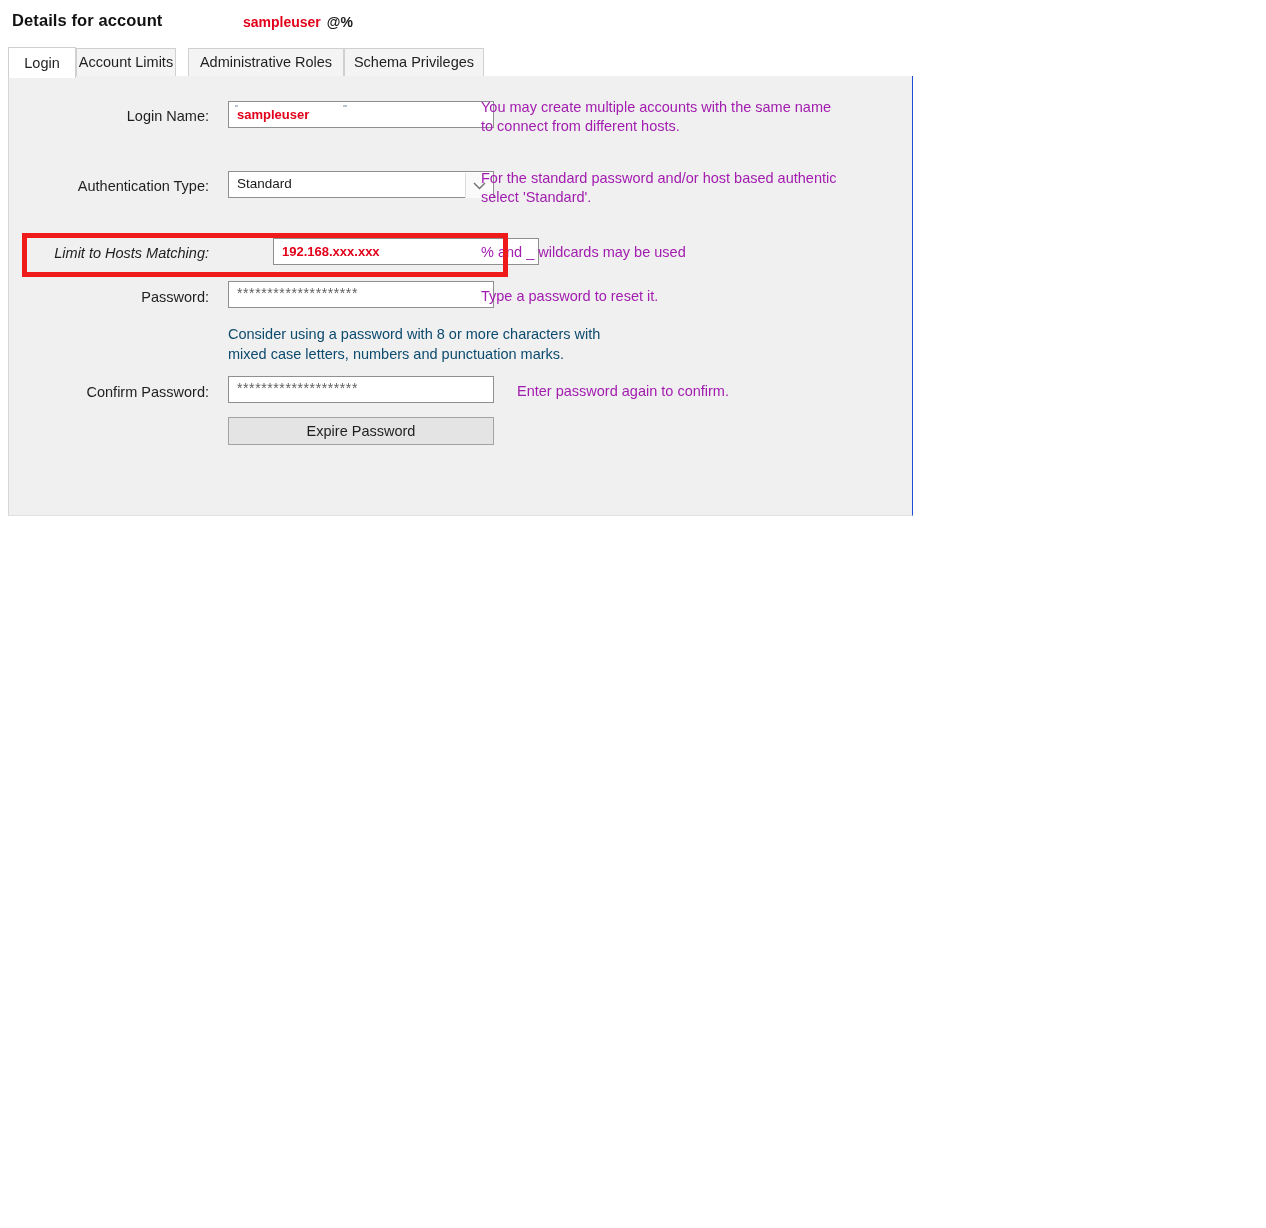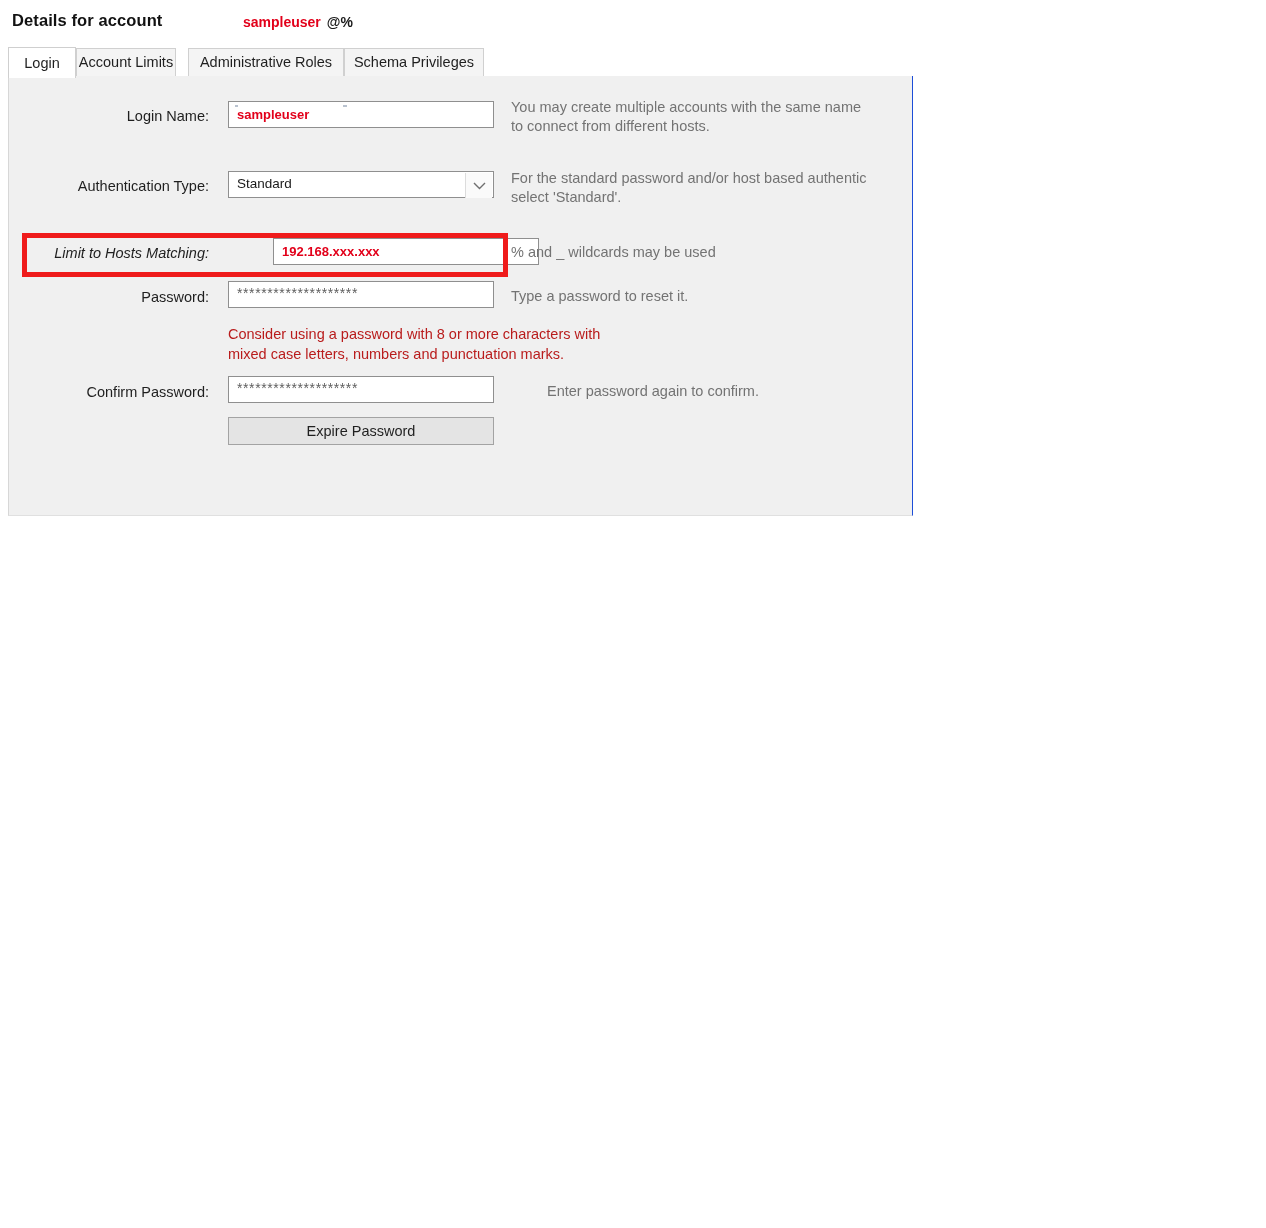--- a/index.html
+++ b/index.html
@@ -142,31 +142,31 @@
     width: 27px;
     height: 25px;
     background: #fafafa;
     border-left: 1px solid #dcdcdc;
     box-sizing: border-box;
   }
   .combo-arrow svg { position: absolute; left: 7px; top: 9px; }
 
   .hint {
     position: absolute;
-    left: 502px;
-    font-size: 14.5px;
-    color: #737373;
+    left: 472px;
+    font-size: 14.5px;
+    color: #a21caf;
     line-height: 19px;
     white-space: nowrap;
   }
   .note {
     position: absolute;
     left: 219px;
     font-size: 14.5px;
-    color: #b91c1c;
+    color: #0c4a6e;
     line-height: 20px;
     white-space: nowrap;
   }
 
   #expire-password-button {
     position: absolute;
     left: 219px;
     top: 341px;
     width: 266px;
     height: 28px;

